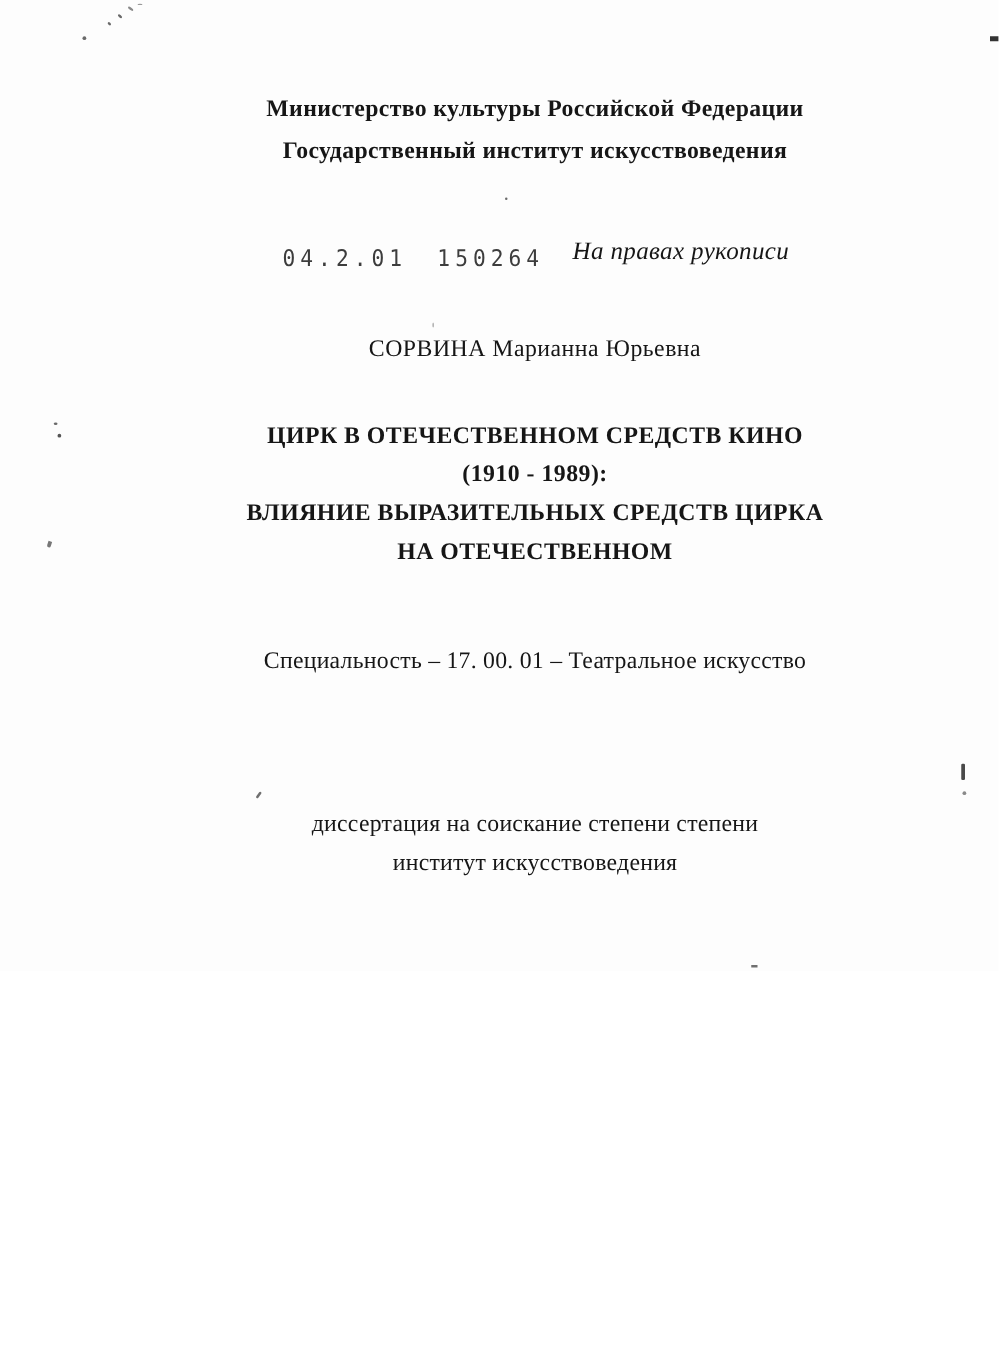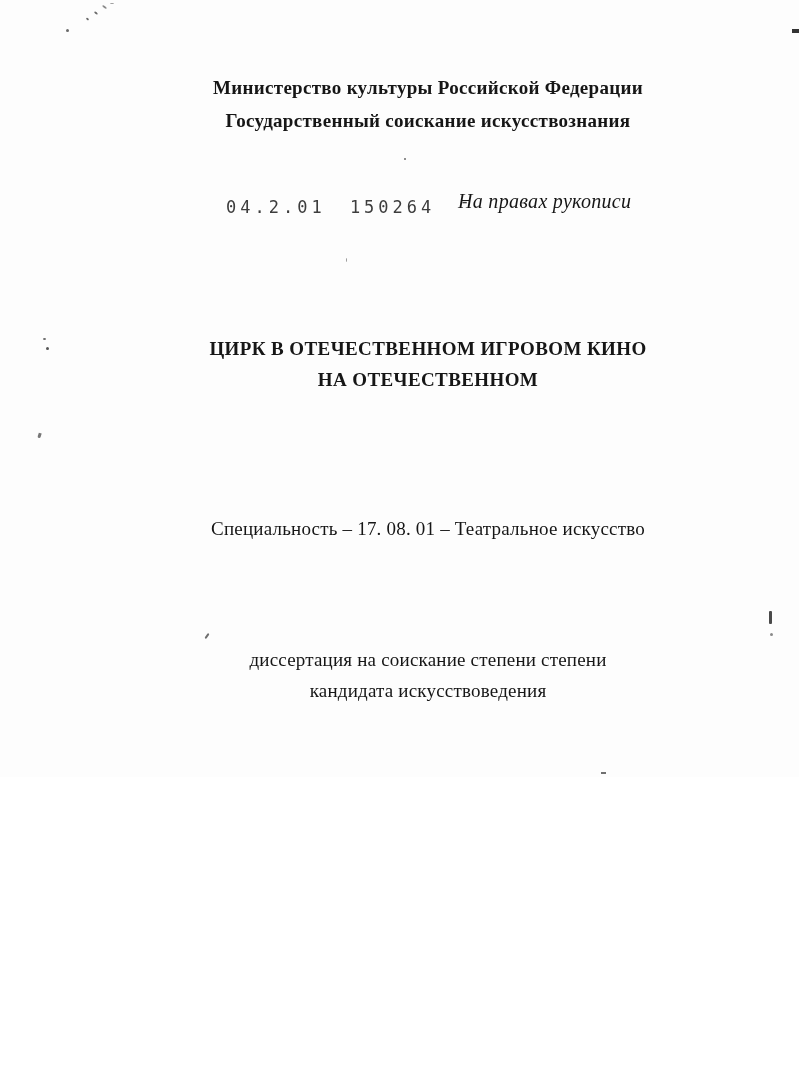--- a/index.html
+++ b/index.html
@@ -111,37 +111,40 @@
   .s16 { left: 759px; top: 1060px; width: 3px; height: 3px; background:#888; }
   .s17 { left: 346px; top: 258px; width: 1px; height: 4px; background:#999; }
 </style>
 </head>
 <body>
 
 <div class="page">
 
   <div class="centered header-line" style="top:77px">Министерство культуры Российской Федерации</div>
 
-  <div class="centered header-line" style="top:110px">Государственный соискание искусствознания</div>
+  <div class="centered header-line" style="top:110px">Государственный институт искусствоведения</div>
 
   <div class="stamp"><span>04.2.01 150264</span> <span class="stamp-dash">-</span></div>
 
   <div class="manuscript-note">На правах рукописи</div>
 
+  <div class="centered author-line">СОРВИНА Марианна Юрьевна</div>
 
   <div class="centered title-block">
-    <div>ЦИРК В ОТЕЧЕСТВЕННОМ ИГРОВОМ КИНО</div>
+    <div>ЦИРК В ОТЕЧЕСТВЕННОМ СРЕДСТВ КИНО</div>
+    <div>(1910 - 1989):</div>
+    <div>ВЛИЯНИЕ ВЫРАЗИТЕЛЬНЫХ СРЕДСТВ ЦИРКА</div>
     <div>НА ОТЕЧЕСТВЕННОМ</div>
   </div>
 
-  <div class="centered specialty-line">Специальность – 17. 08. 01 – Театральное искусство</div>
+  <div class="centered specialty-line">Специальность – 17. 00. 01 – Театральное искусство</div>
 
   <div class="centered dissertation-block">
     <div>диссертация на соискание степени степени</div>
-    <div>кандидата искусствоведения</div>
+    <div>институт искусствоведения</div>
   </div>
 
   <div class="centered imprint-line">Москва - 2010</div>
 
   <div class="page-number">1</div>
 
   <div class="speck s1"></div>
   <div class="speck s2"></div>
   <div class="speck s3"></div>
   <div class="speck s4"></div>

